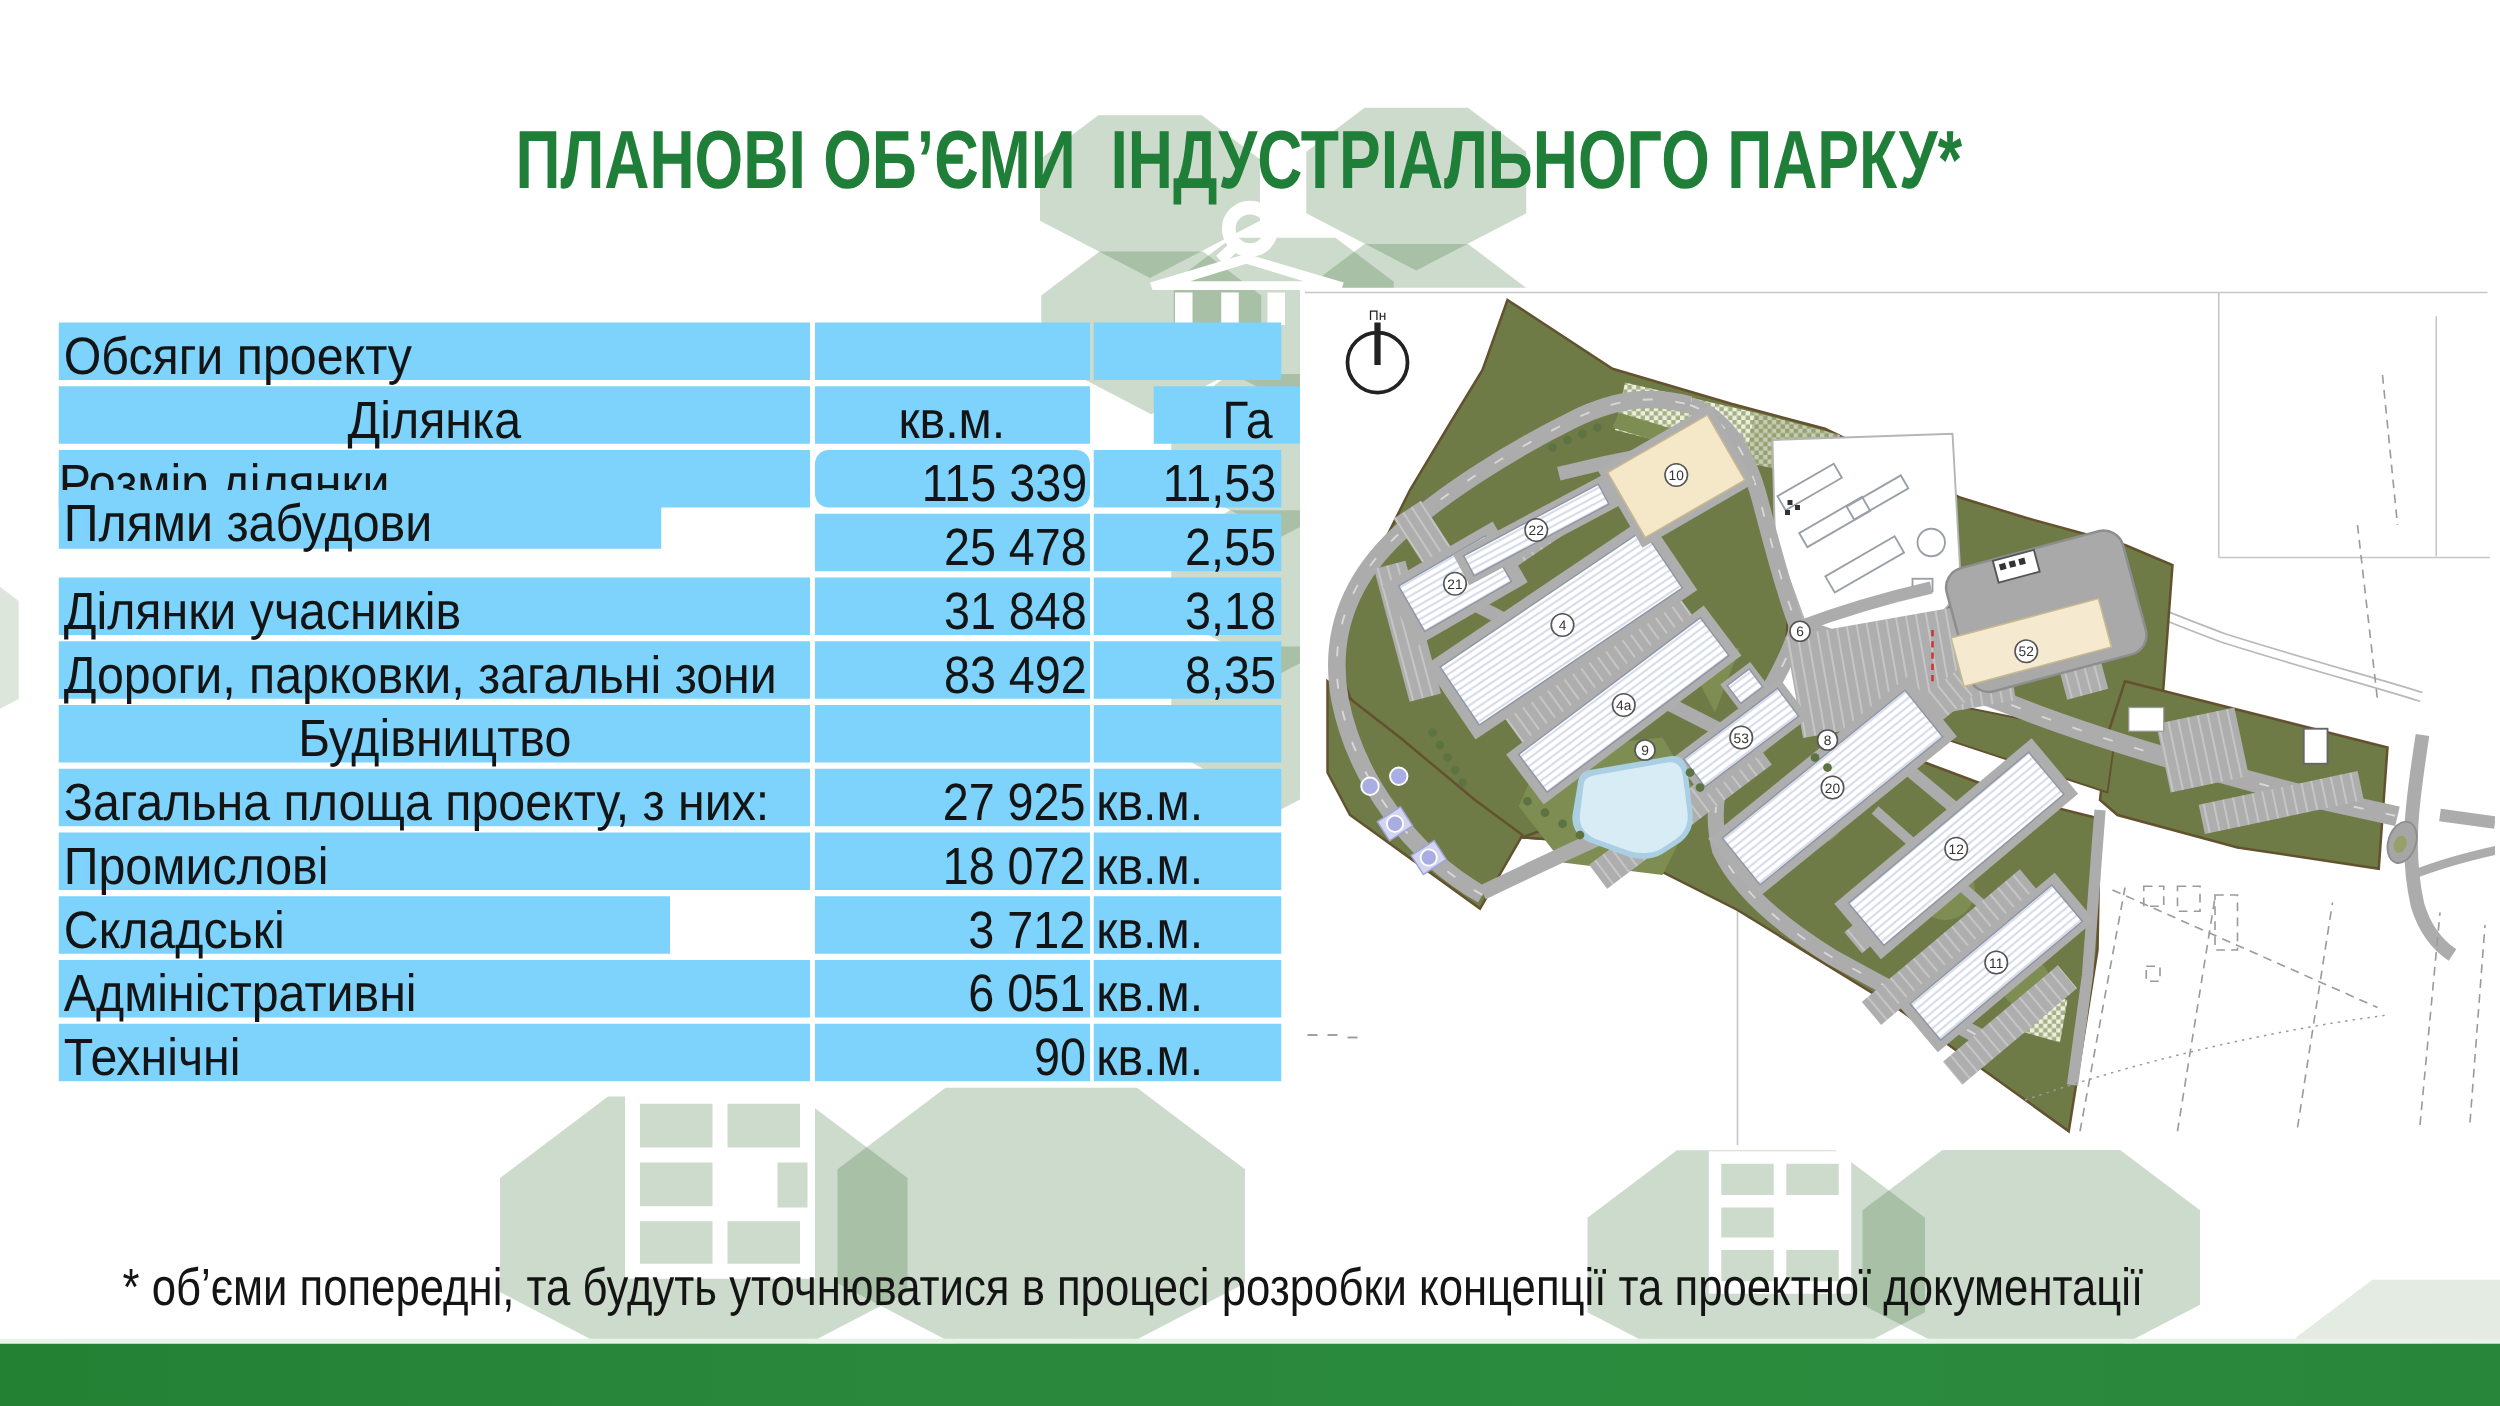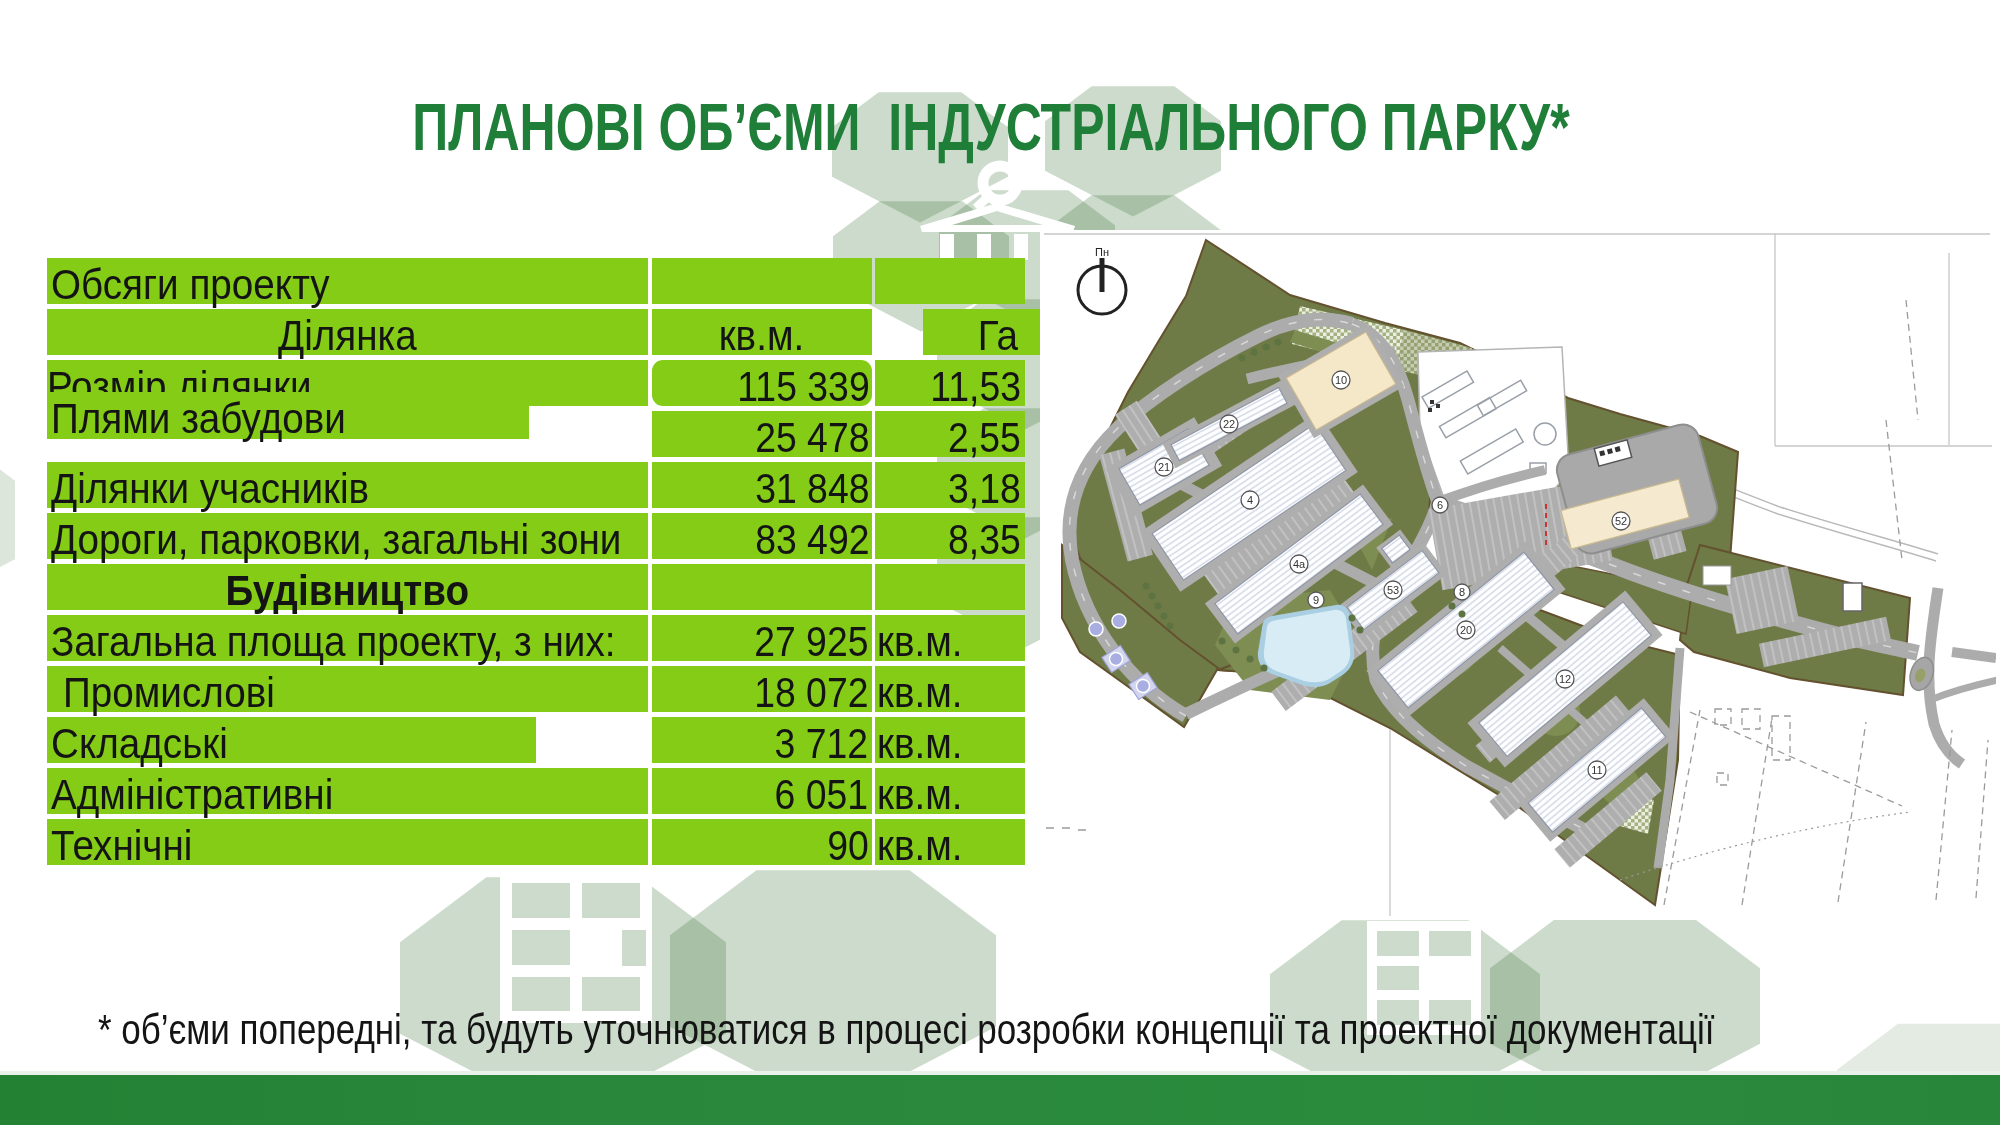--- a/index.html
+++ b/index.html
@@ -1,19 +1,19 @@
 <!DOCTYPE html>
 <html><head>
 <meta charset="utf-8">
 <style>
   html,body{margin:0;padding:0;}
   body{width:2000px;height:1125px;overflow:hidden;background:#ffffff;
        font-family:"Liberation Sans", sans-serif;position:relative;}
   .abs{position:absolute;}
-  .cell{position:absolute;background:#84cc16;height:46.5px;box-sizing:border-box;}
+  .cell{position:absolute;background:#7dd3fc;height:46.5px;box-sizing:border-box;}
   .ct{font-size:42px;color:#141414;line-height:54px;white-space:nowrap;}
   .ct>span{display:inline-block;transform:scaleX(0.92);}
   .tl>span{transform-origin:0 50%;}
   .tc>span{transform-origin:50% 50%;}
   .tr>span{transform-origin:100% 50%;transform:scaleX(0.89);}
 </style>
 </head>
 <body>
 
 <svg class="abs" style="left:0;top:0;" width="2000" height="1125" viewBox="0 0 2000 1125">
@@ -108,29 +108,29 @@
 <div class="cell ct tr" style="left:875px;top:410.5px;width:150px;text-align:right;padding-right:4px;"><span>2,55</span></div>
 
 <div class="cell ct tl" style="left:47px;top:461.5px;width:601px;padding-left:4px;"><span>Ділянки учасників</span></div>
 <div class="cell ct tr" style="left:651.5px;top:461.5px;width:220px;text-align:right;padding-right:2px;"><span>31 848</span></div>
 <div class="cell ct tr" style="left:875px;top:461.5px;width:150px;text-align:right;padding-right:4px;"><span>3,18</span></div>
 
 <div class="cell ct tl" style="left:47px;top:512.5px;width:601px;padding-left:4px;"><span>Дороги, парковки, загальні зони</span></div>
 <div class="cell ct tr" style="left:651.5px;top:512.5px;width:220px;text-align:right;padding-right:2px;"><span>83 492</span></div>
 <div class="cell ct tr" style="left:875px;top:512.5px;width:150px;text-align:right;padding-right:4px;"><span>8,35</span></div>
 
-<div class="cell ct tc" style="left:47px;top:563.5px;width:601px;text-align:center;font-weight:bold;"><span>Будівництво</span></div>
+<div class="cell ct tc" style="left:47px;top:563.5px;width:601px;text-align:center;"><span>Будівництво</span></div>
 <div class="cell" style="left:651.5px;top:563.5px;width:220px;"></div>
 <div class="cell" style="left:875px;top:563.5px;width:150px;"></div>
 
 <div class="cell ct tl" style="left:47px;top:614.5px;width:601px;padding-left:4px;"><span>Загальна площа проекту, з них:</span></div>
 <div class="cell ct tr" style="left:651.5px;top:614.5px;width:220px;text-align:right;padding-right:3px;"><span>27 925</span></div>
 <div class="cell ct tl" style="left:875px;top:614.5px;width:150px;padding-left:2px;"><span>кв.м.</span></div>
 
-<div class="cell ct tl" style="left:47px;top:665.5px;width:601px;padding-left:16px;"><span>Промислові</span></div>
+<div class="cell ct tl" style="left:47px;top:665.5px;width:601px;padding-left:4px;"><span>Промислові</span></div>
 <div class="cell ct tr" style="left:651.5px;top:665.5px;width:220px;text-align:right;padding-right:3px;"><span>18 072</span></div>
 <div class="cell ct tl" style="left:875px;top:665.5px;width:150px;padding-left:2px;"><span>кв.м.</span></div>
 
 <div class="cell ct tl" style="left:47px;top:716.5px;width:489px;padding-left:4px;"><span>Складські</span></div>
 <div class="cell ct tr" style="left:651.5px;top:716.5px;width:220px;text-align:right;padding-right:3px;"><span>3 712</span></div>
 <div class="cell ct tl" style="left:875px;top:716.5px;width:150px;padding-left:2px;"><span>кв.м.</span></div>
 
 <div class="cell ct tl" style="left:47px;top:767.5px;width:601px;padding-left:4px;"><span>Адміністративні</span></div>
 <div class="cell ct tr" style="left:651.5px;top:767.5px;width:220px;text-align:right;padding-right:3px;padding-left:30px;"><span>6 051</span></div>
 <div class="cell ct tl" style="left:875px;top:767.5px;width:150px;padding-left:2px;"><span>кв.м.</span></div>

